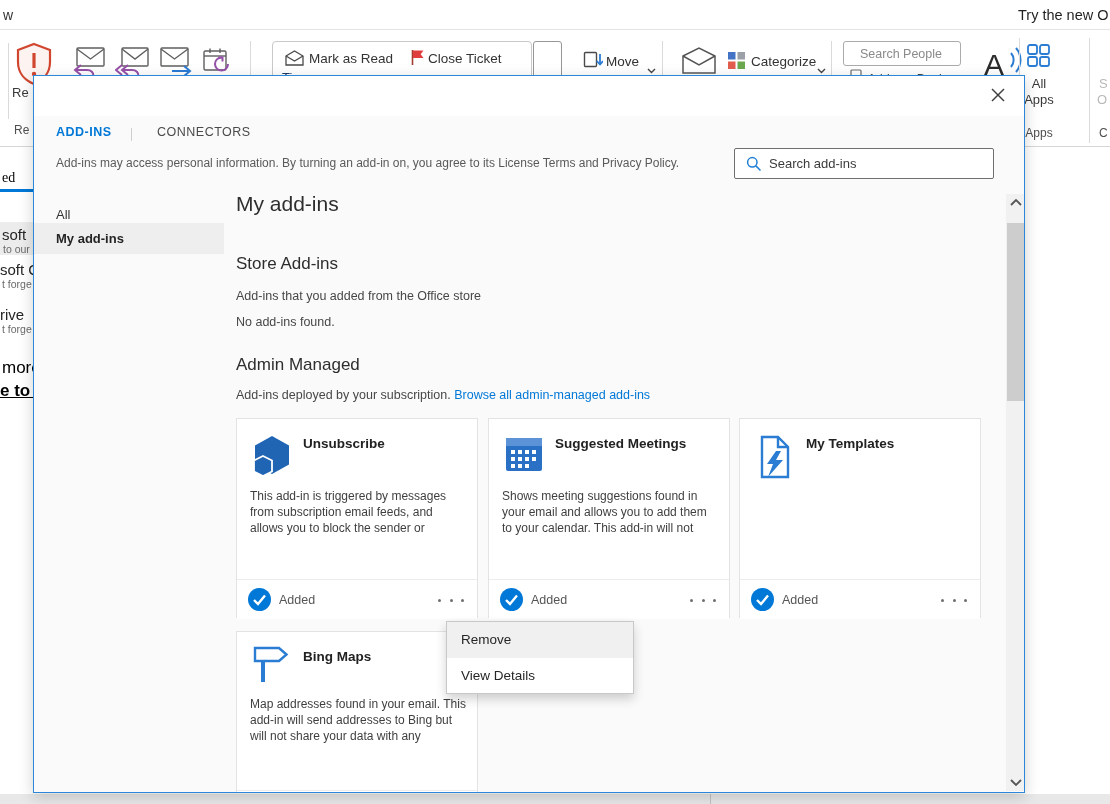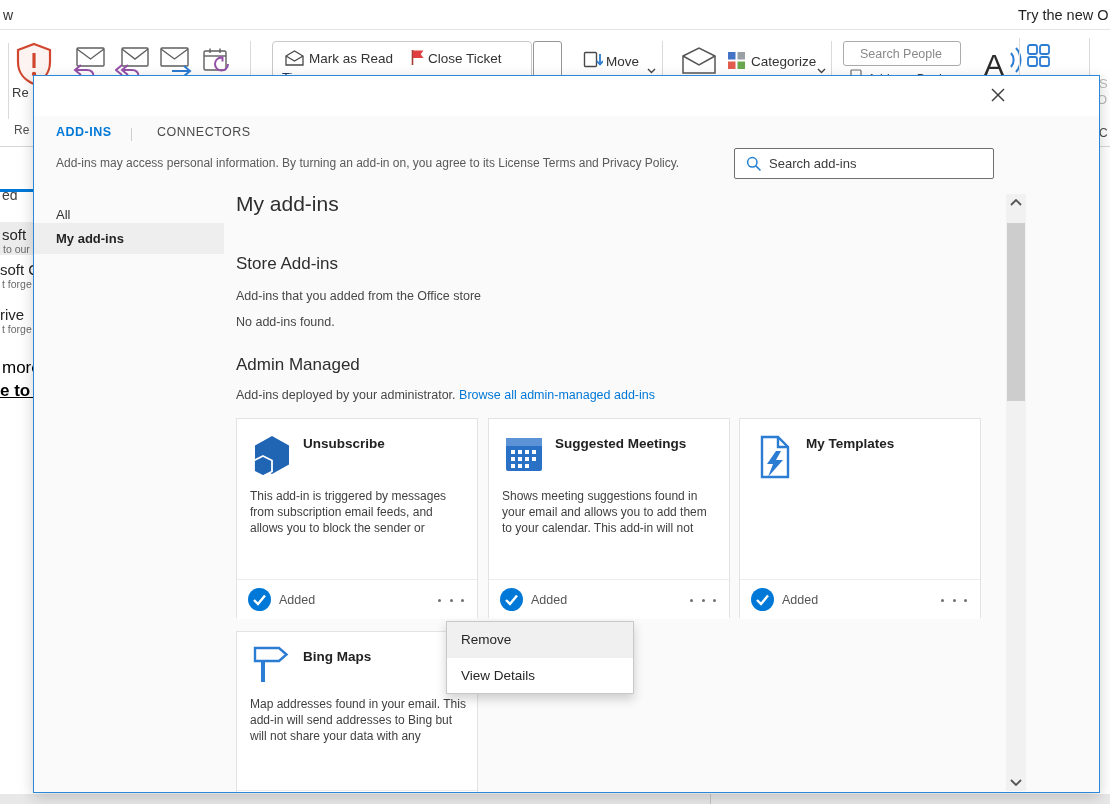--- a/index.html
+++ b/index.html
@@ -20,29 +20,29 @@
   .grouplabel { position:absolute; font-size:12px; color:#4f4f4f; white-space:nowrap; }
   .ribbon-btn-label { font-size:13.5px; color:#333; white-space:nowrap; }
   .groupbox { position:absolute; border:1px solid #c9c9c9; border-radius:4px; background:#fff; }
   .groupbox2 { position:absolute; border:1px solid #969696; border-radius:3px; background:#fff; }
   .search-people { position:absolute; left:843px; top:10px; width:118px; height:25px; border:1px solid #ababab; border-radius:3px; font-size:12.5px; color:#444; padding:0 16px; outline:none; background:#fff; font-family:"Liberation Sans",sans-serif; }
   .search-people::placeholder { color:#8a8a8a; }
   .grayed { color:#b9b9b9; }
 
   
   .leftrail { position:absolute; left:0; top:147px; width:33px; height:647px; background:#fff; overflow:hidden; }
-  .frag-tab { position:absolute; left:2px; top:40px; color:#404040; font-size:14px; }
+  .frag-tab { position:absolute; left:2px; top:23px; color:#000000; font-size:14px;font-family:Liberation Serif, serif; }
   .frag-tab-bar { position:absolute; left:0; top:42px; width:33px; height:3px; background:#0078d7; }
   .frag-sel { position:absolute; left:0; top:75px; width:33px; height:33px; background:#ececec; }
   .frag-title { position:absolute; font-size:15px; color:#252525; white-space:nowrap; }
   .frag-sub { position:absolute; font-size:10.5px; color:#6b6b6b; white-space:nowrap; }
   .frag-link { position:absolute; font-size:17px; color:#000000; white-space:nowrap; }
 
   
-  .dialog { position:absolute; left:33px; top:75px; width:1067px; height:718px; background:#fafafa; border:1px solid #2b88d8; box-shadow:0 4px 14px rgba(0,0,0,.18); overflow:hidden; z-index:10; }
+  .dialog { position:absolute; left:33px; top:75px; width:992px; height:718px; background:#fafafa; border:1px solid #2b88d8; box-shadow:0 4px 14px rgba(0,0,0,.18); overflow:hidden; z-index:10; }
   .dlg-header { position:absolute; left:0; top:0; width:100%; height:40px; background:#fff; }
   .dlg-close { position:absolute; left:951px; top:6px; width:26px; height:26px; background:transparent; border:none; cursor:pointer; display:flex; align-items:center; justify-content:center; }
   .dlg-tab { position:absolute; top:49px; font-size:12.5px; letter-spacing:.5px; white-space:nowrap; cursor:pointer; }
   .dlg-tab.active { color:#0078d7; font-weight:700; }
   .dlg-tab.inactive { color:#4a4a4a; font-weight:400; }
   .tab-sep { position:absolute; left:97px; top:52px; width:1px; height:13px; background:#cfcfcf; }
   .disclaimer { position:absolute; left:22px; top:80px; font-size:12px; color:#5a5a5a; white-space:nowrap; }
   .dlg-search { position:absolute; left:700px; top:72px; width:260px; height:31px; border:1px solid #6f6f6f; border-radius:2px; background:#fff; }
   .dlg-search input { position:absolute; left:34px; top:0; width:218px; height:29px; border:none; outline:none; font-size:13px; color:#3b3b3b; background:transparent; font-family:"Liberation Sans",sans-serif; }
   .dlg-search input::placeholder { color:#3b3b3b; }
@@ -281,21 +281,21 @@
     <div class="side-item selected" style="top:147px;">My add-ins</div>
 
     <h1 class="h-main">My add-ins</h1>
 
     <h2 class="h-section" style="top:178px;">Store Add-ins</h2>
     <p class="p-body" style="top:213px;">Add-ins that you added from the Office store</p>
     <p class="p-body" style="top:239px;">No add-ins found.</p>
 
     <h2 class="h-section" style="top:279px;">Admin Managed</h2>
     <p class="p-body" style="top:312px;">
-      <span>Add-ins deployed by your administrator. </span><span class="link">Browse all admin-managed add-ins</span>
+      <span>Add-ins deployed by your subscription. </span><span class="link">Browse all admin-managed add-ins</span>
     </p>
 
     <div class="card" style="left:202px; top:342px;">
       <div class="card-icon">
         <svg width="42" height="42" viewBox="0 0 42 42">
             <polygon points="21,1 38,10.5 38,29.5 21,39 4,29.5 4,10.5" fill="#2064b4"></polygon>
             <polygon points="12,21 21,25.5 21,36.5 12,41 3,36.5 3,25.5" fill="#2064b4" stroke="#fff" stroke-width="1.8"></polygon>
           </svg>
       </div>
       <div class="card-title">Unsubscribe</div>

